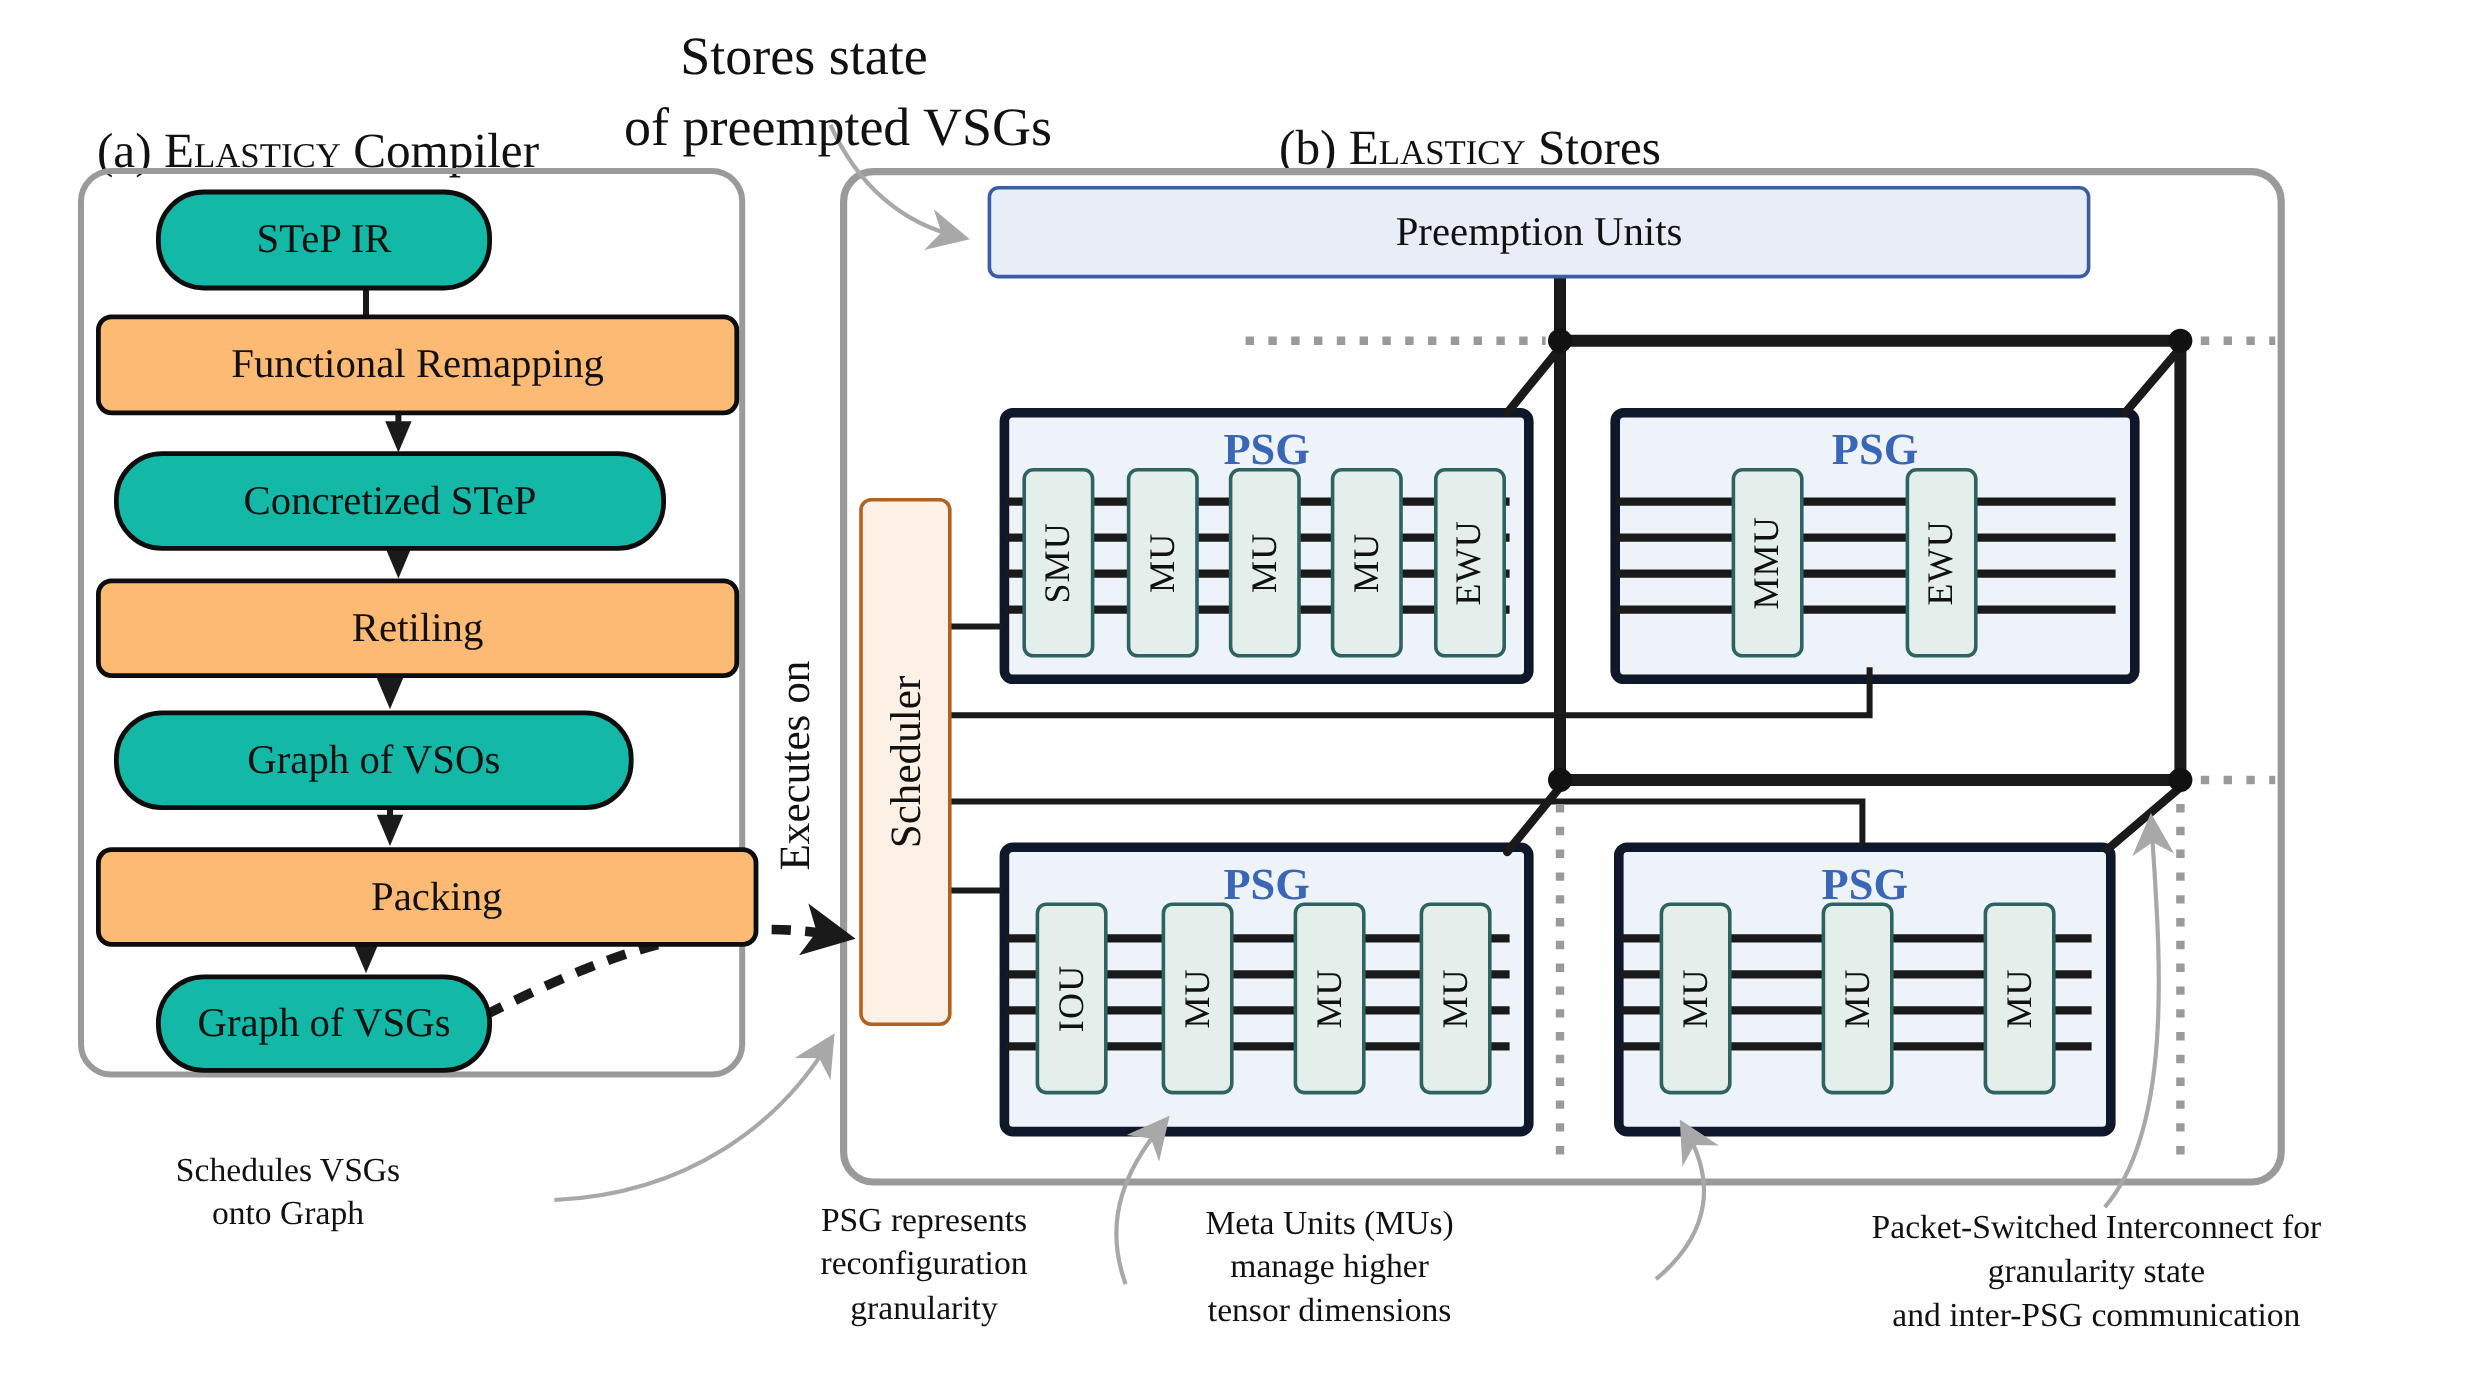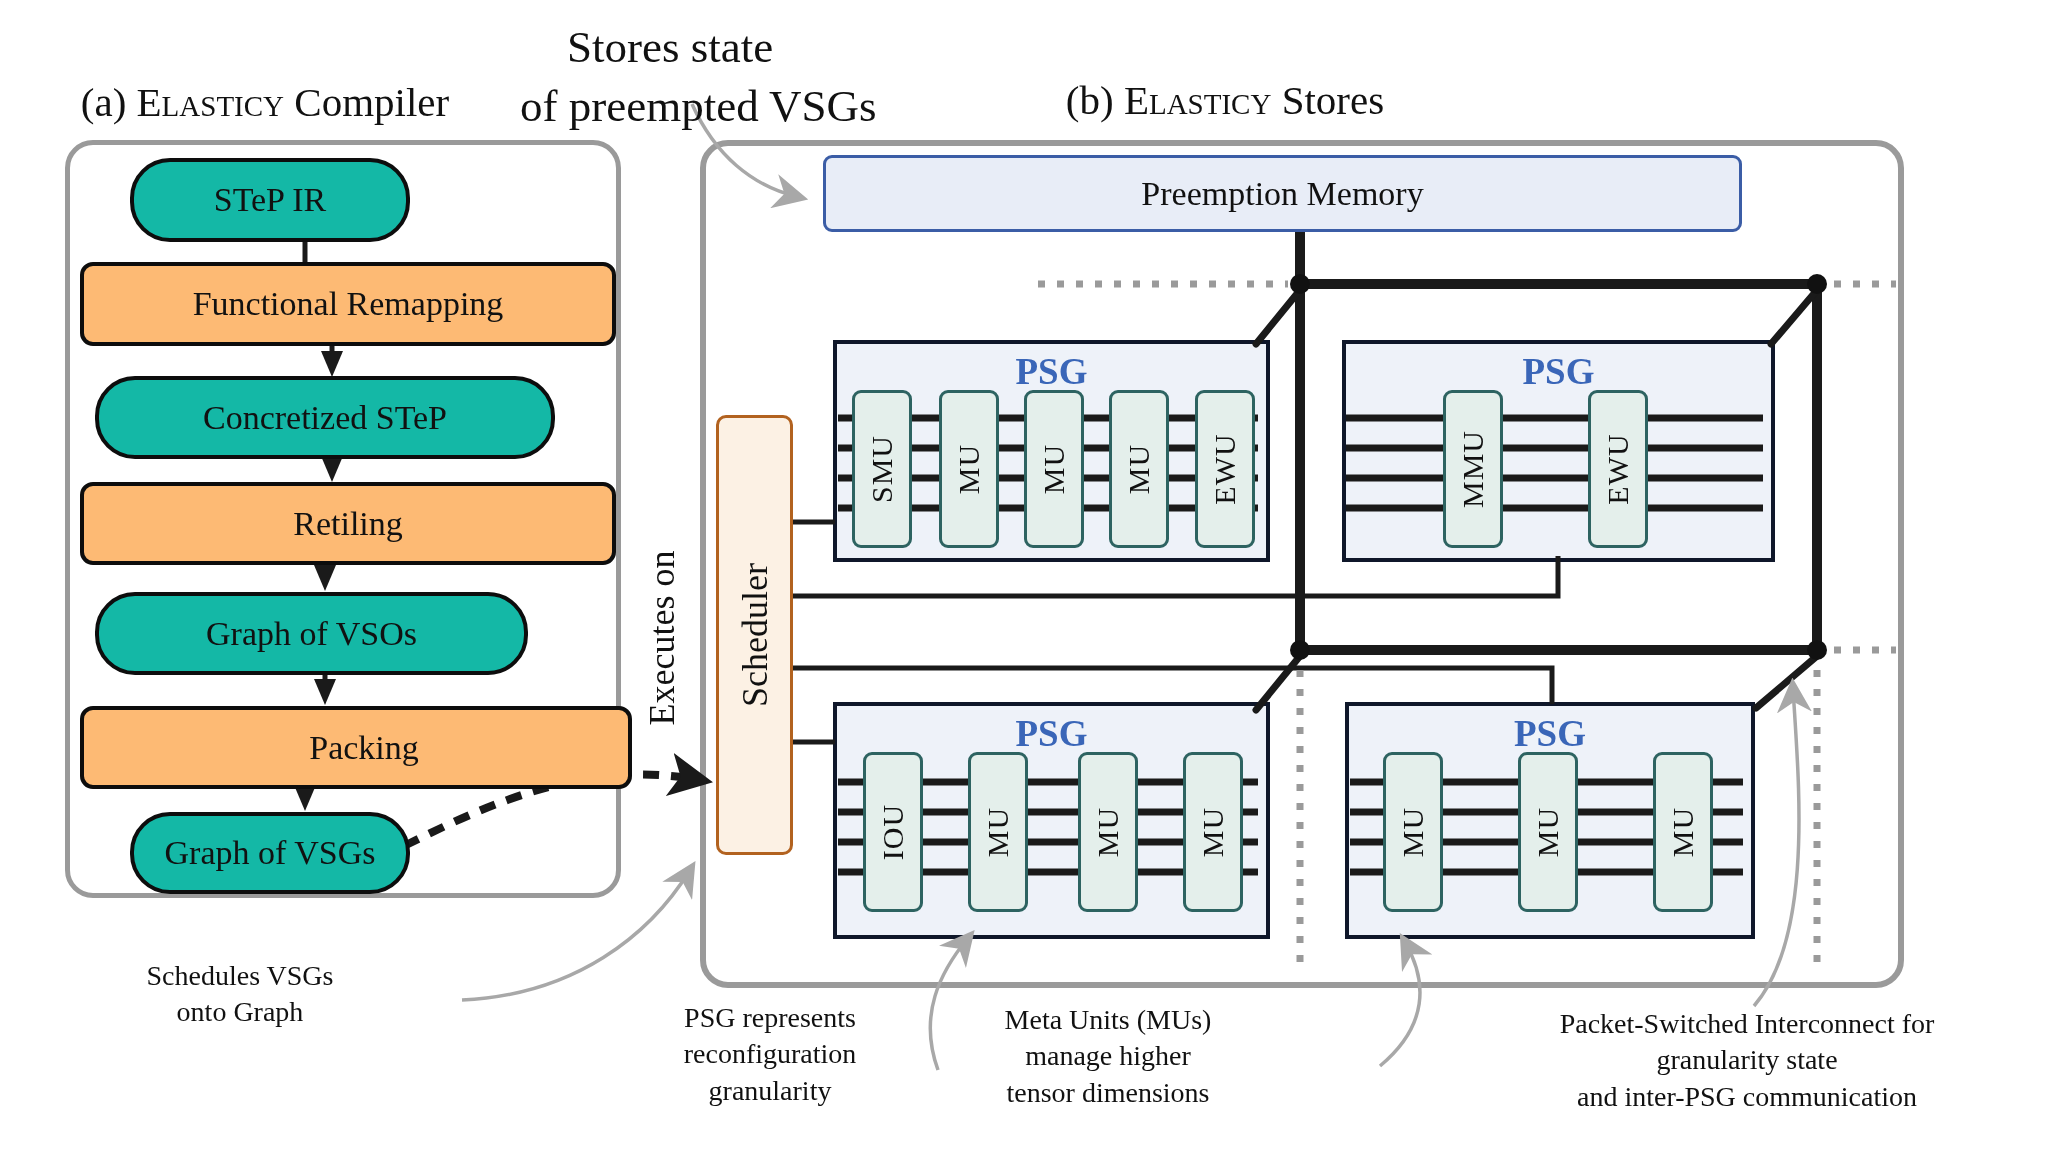--- a/index.html
+++ b/index.html
@@ -1,28 +1,28 @@
 <!DOCTYPE html>
 <html><head>
 <meta charset="utf-8">
 <style>
   html,body{margin:0;padding:0;background:#fff;}
   #canvas{position:relative;width:2065px;height:1160px;background:#fff;overflow:hidden;
           font-family:"Liberation Serif","DejaVu Serif",serif;color:#111;}
-  .abs{position:absolute;}
+  .abs{position:absolute;margin-top:23px;}
   .panel-title{font-size:41px;text-align:center;white-space:nowrap;}
   .sc{font-variant:small-caps;}
   .frame{position:absolute;border:6px solid #9a9a9a;border-radius:28px;background:transparent;}
   .flow-node{position:absolute;display:flex;align-items:center;justify-content:center;
              font-size:34px;background:#14b8a6;border:4px solid #0d0d0d;z-index:3;}
   .flow-pill{border-radius:40px;}
   .flow-rect{background:#fdba74;border-radius:13px;}
   .memory{position:absolute;display:flex;align-items:center;justify-content:center;
           font-size:34px;background:#e8edf7;border:3px solid #3b5da6;border-radius:9px;z-index:3;}
-  .psg{position:absolute;background:#eef2f9;border:4px solid #0f172a;border-radius:0;z-index:1;}
+  .psg{position:absolute;background:#eef2f9;border:8px solid #0f172a;border-radius:11px;z-index:1;}
   .psg-label{position:absolute;left:0;right:0;top:6px;text-align:center;
              font-size:37px;font-weight:600;color:#3a66b8;}
   .unit{position:absolute;background:#e4efeb;border:3px solid #2d6361;border-radius:9px;z-index:4;
         display:flex;align-items:center;justify-content:center;}
   .unit span{transform:rotate(-90deg);font-size:30px;white-space:nowrap;letter-spacing:1px;}
   .scheduler{position:absolute;background:#fcf1e4;border:3px solid #b2621f;border-radius:10px;z-index:3;
              display:flex;align-items:center;justify-content:center;}
   .scheduler span{transform:rotate(-90deg);font-size:36px;white-space:nowrap;}
   .vlabel{position:absolute;z-index:3;transform:translate(-50%,-50%) rotate(-90deg);
           font-size:36px;white-space:nowrap;}
@@ -67,21 +67,21 @@
   <div class="flow-node flow-rect" style="left:80px;top:706px;width:528px;height:75px;padding-left:16px;">
     <span>Packing</span>
     </div>
   <div class="flow-node flow-pill" style="left:130px;top:812px;width:272px;height:74px;">
     <span>Graph of VSGs</span>
     </div>
 
   <div class="frame" style="left:700px;top:140px;width:1192px;height:836px;"></div>
 
   <div class="memory" style="left:823px;top:155px;width:913px;height:71px;">
-    <span>Preemption Memory</span>
+    <span>Preemption Units</span>
     </div>
 
   <div class="scheduler" style="left:716px;top:415px;width:71px;height:434px;">
     <span>Scheduler</span>
     </div>
 
   <div class="vlabel" style="left:662px;top:638px;">Executes on</div>
 
   <div class="psg" style="left:833px;top:340px;width:429px;height:214px;">
     <div class="psg-label">PSG</div>

